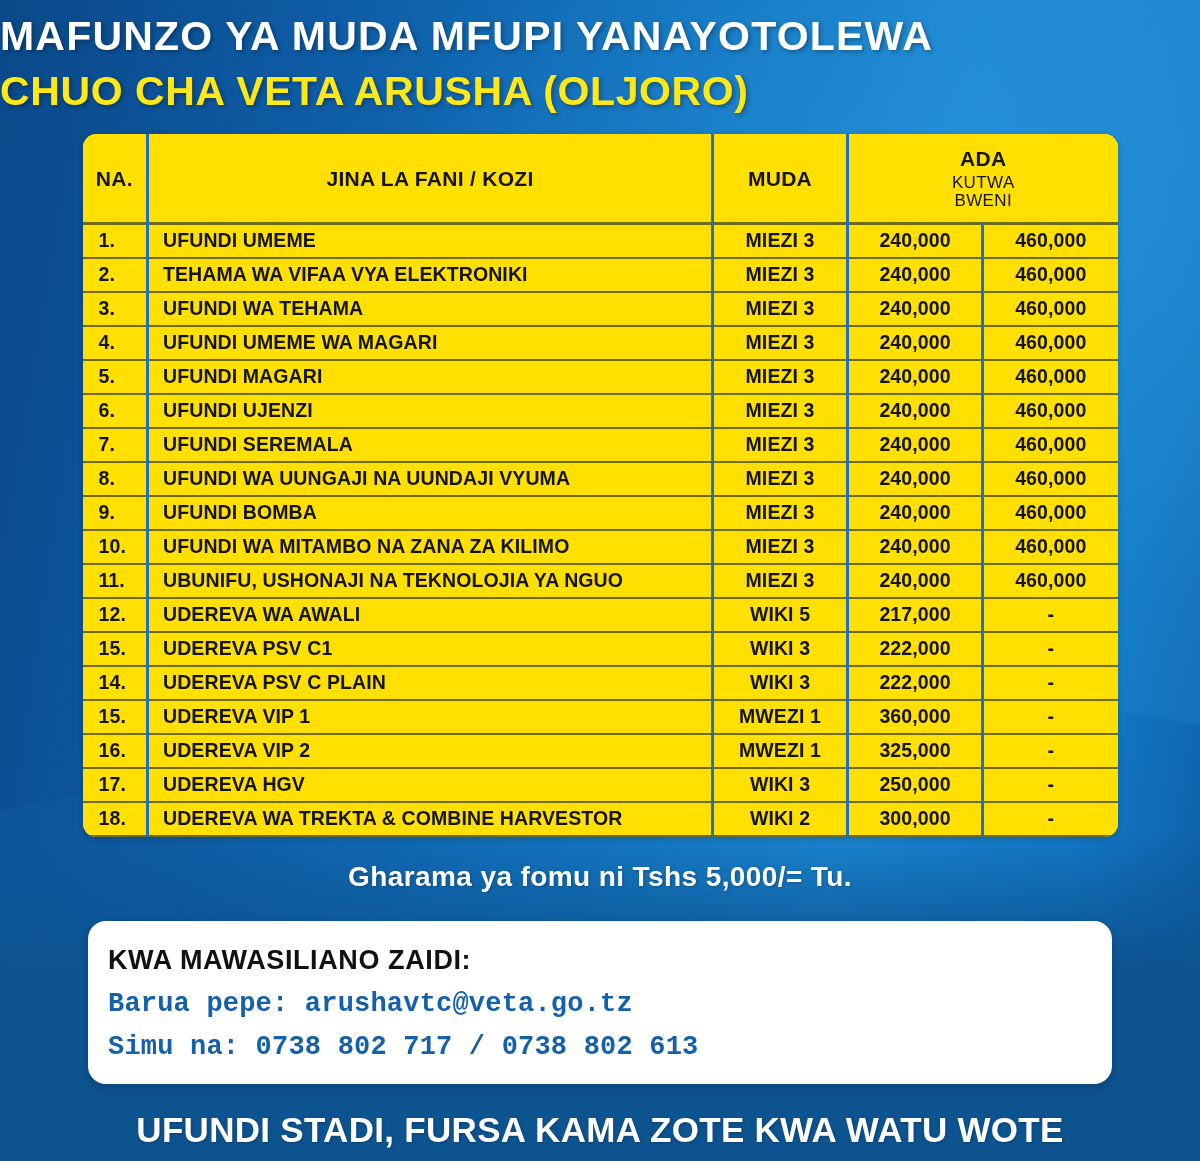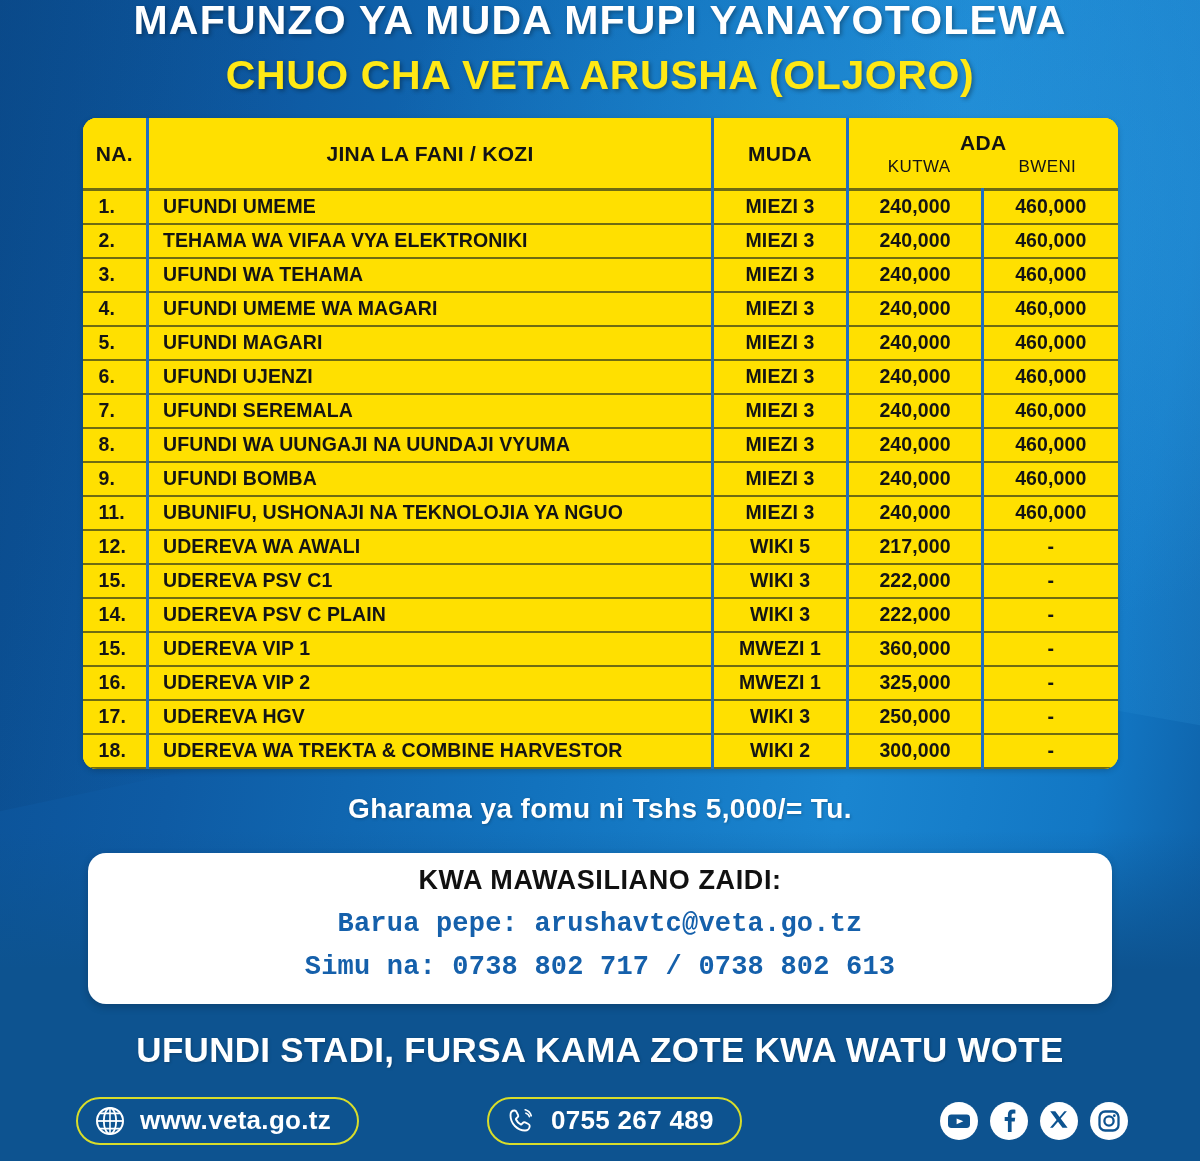--- a/index.html
+++ b/index.html
@@ -43,22 +43,21 @@
     left: 0; right: 0; bottom: 0;
     height: 330px;
     background: linear-gradient(180deg, rgba(10,78,143,0.0) 0%, #0d5390 42%, #0d5390 100%);
     pointer-events: none;
   }
 
   .content { position: relative; z-index: 3; }
 
   
   .header {
-    padding-top: 0;
-    text-align: center;
+    padding-top: 16px;
   }
   .title-main {
     font-size: 41px;
     font-weight: bold;
     color: #ffffff;
     letter-spacing: 1.2px;
     line-height: 1.0;
     text-shadow: 2px 2px 4px rgba(0,0,0,0.30);
     white-space: nowrap;
   }
@@ -109,20 +108,21 @@
     letter-spacing: 0.3px;
   }
   thead th:last-child { border-right: none; }
   thead th.th-name { text-align: center; }
 
   .ada-stack { display: block; line-height: 1.05; }
   .ada-title { font-size: 21px; font-weight: bold; display: block; }
   .ada-subs {
     display: flex;
     margin-top: 4px;
+    flex-direction: column;
   }
   .ada-subs span {
     flex: 1;
     font-size: 17px;
     font-weight: normal;
     letter-spacing: 0.4px;
     text-align: center;
   }
   .th-ada { border-right: none !important; }
 
@@ -157,22 +157,22 @@
     letter-spacing: 0.4px;
     text-shadow: 1px 1px 3px rgba(0,0,0,0.25);
   }
 
   
   .contact-card {
     margin: 28px auto 0 auto;
     width: 1024px;
     background: #ffffff;
     border-radius: 18px;
-    padding: 12px 20px 22px 20px;
-    text-align: center;
+    padding: 24px 20px 22px 20px;
+    text-align: left;
     box-shadow: 0 3px 8px rgba(0,0,0,0.20);
   }
   .contact-head {
     font-size: 27px;
     font-weight: bold;
     color: #111111;
     letter-spacing: 0.6px;
   }
   .contact-line {
     margin-top: 13px;
@@ -336,20 +336,27 @@
               <td class="c-bweni">460,000</td>
             </tr>
             <tr>
               <td class="c-na">9.</td>
               <td class="c-name">UFUNDI BOMBA</td>
               <td class="c-muda">MIEZI 3</td>
               <td class="c-kutwa">240,000</td>
               <td class="c-bweni">460,000</td>
             </tr>
             <tr>
+              <td class="c-na">10.</td>
+              <td class="c-name">UFUNDI WA MITAMBO NA ZANA ZA KILIMO</td>
+              <td class="c-muda">MIEZI 3</td>
+              <td class="c-kutwa">240,000</td>
+              <td class="c-bweni">460,000</td>
+            </tr>
+            <tr>
               <td class="c-na">11.</td>
               <td class="c-name">UBUNIFU, USHONAJI NA TEKNOLOJIA YA NGUO</td>
               <td class="c-muda">MIEZI 3</td>
               <td class="c-kutwa">240,000</td>
               <td class="c-bweni">460,000</td>
             </tr>
             <tr>
               <td class="c-na">12.</td>
               <td class="c-name">UDEREVA WA AWALI</td>
               <td class="c-muda">WIKI 5</td>

